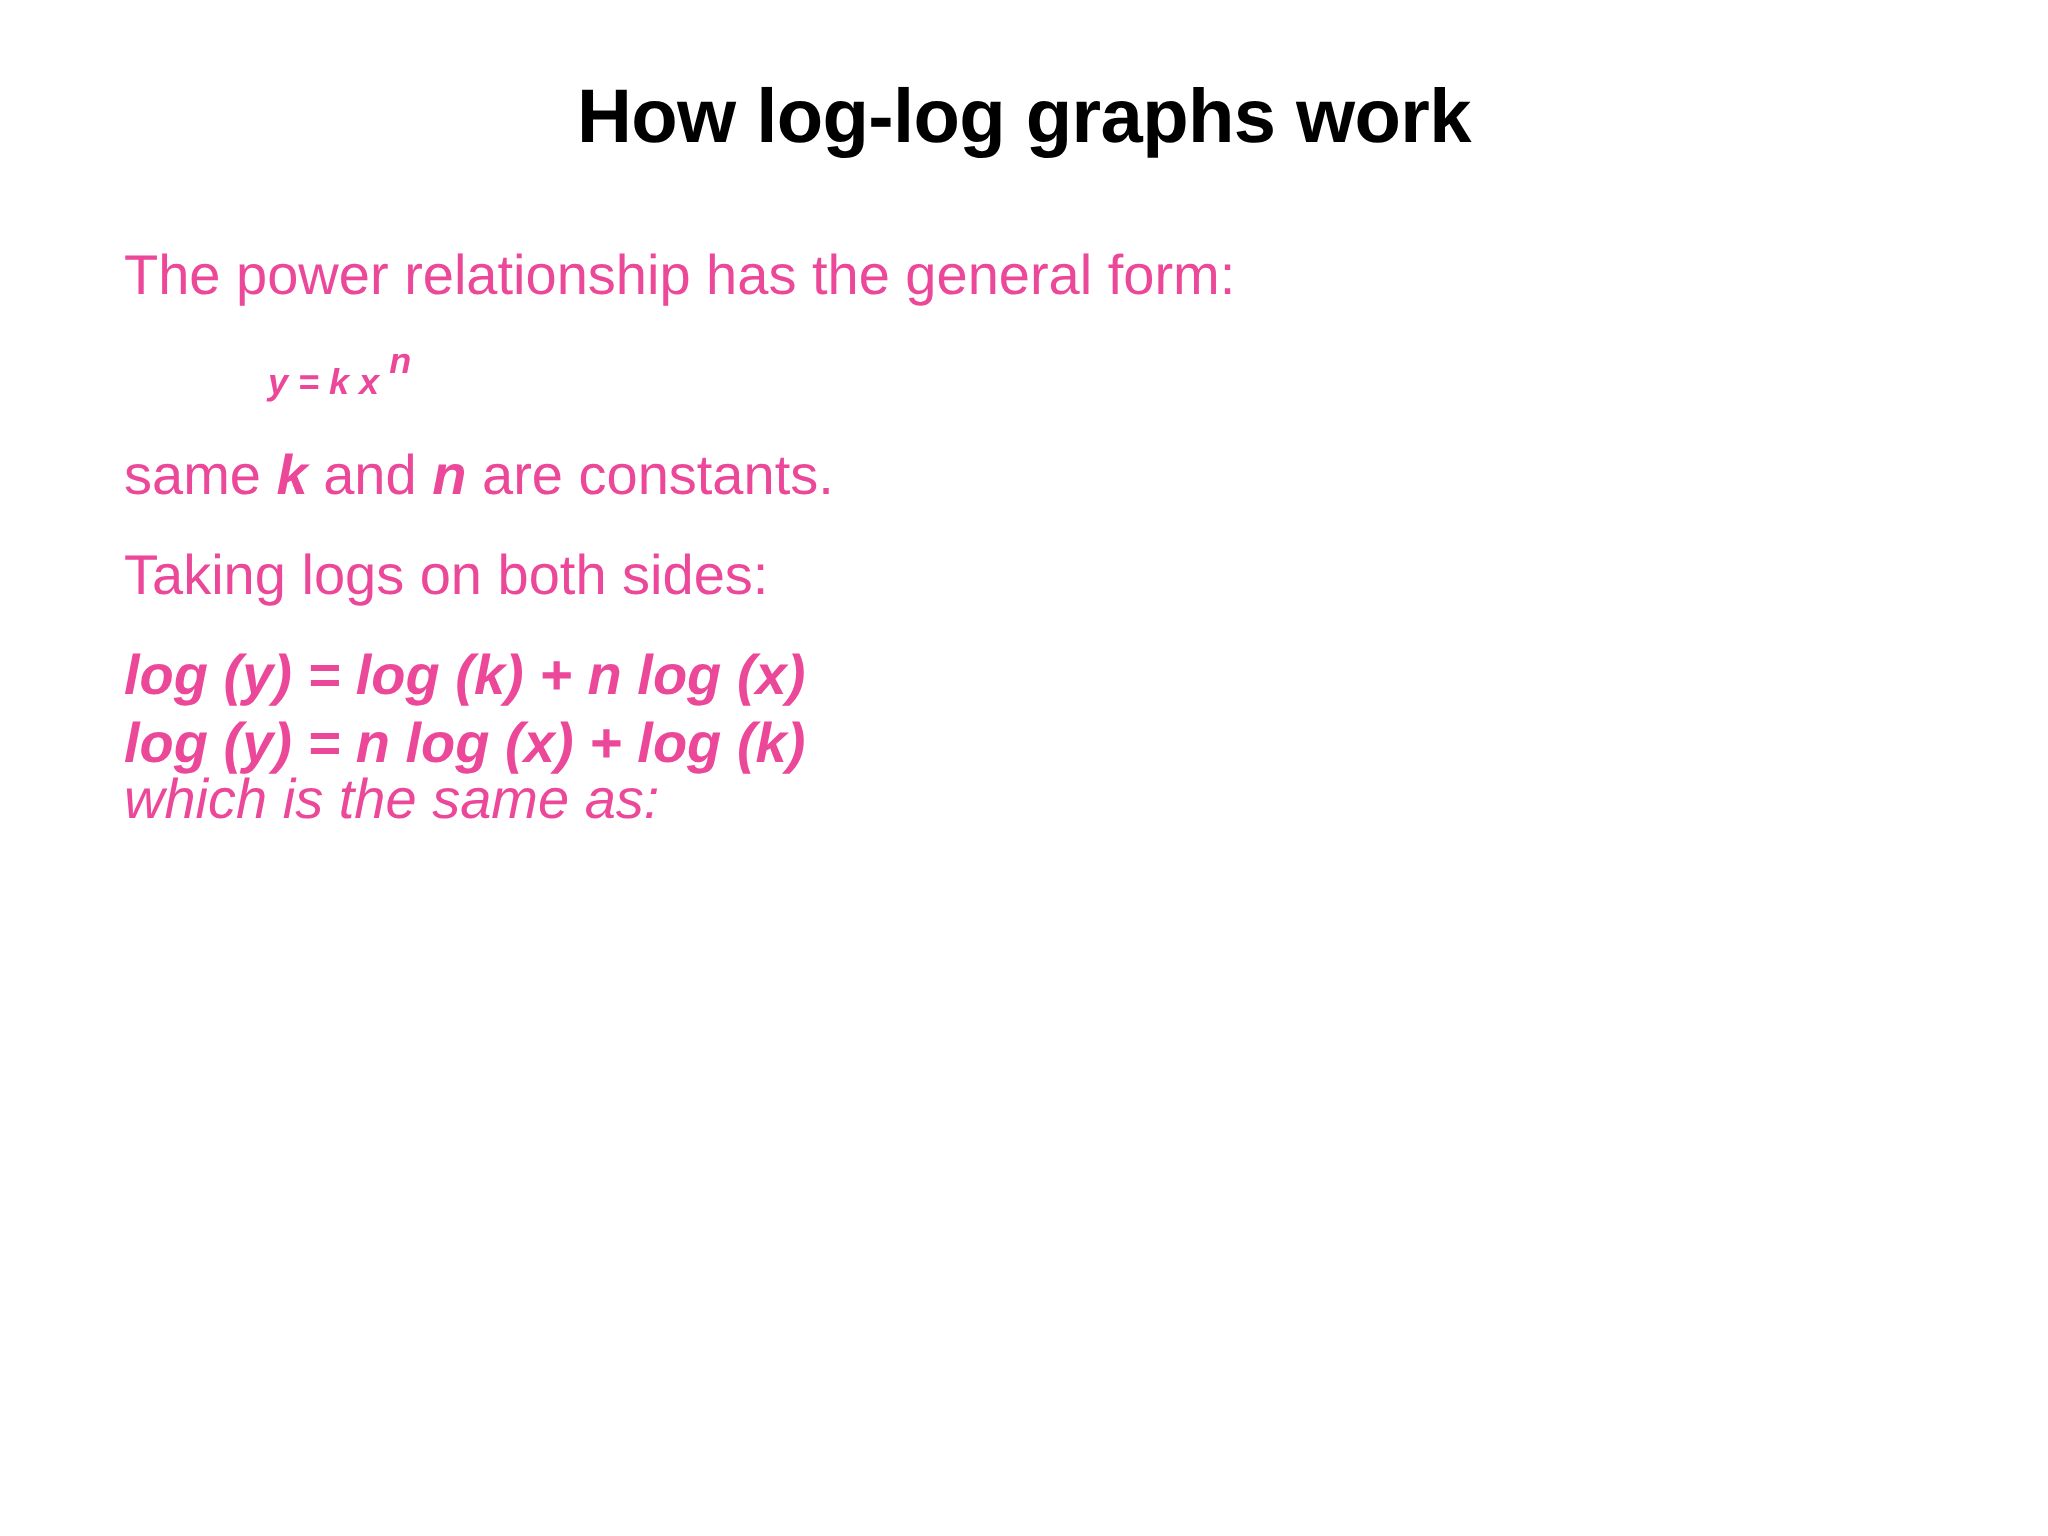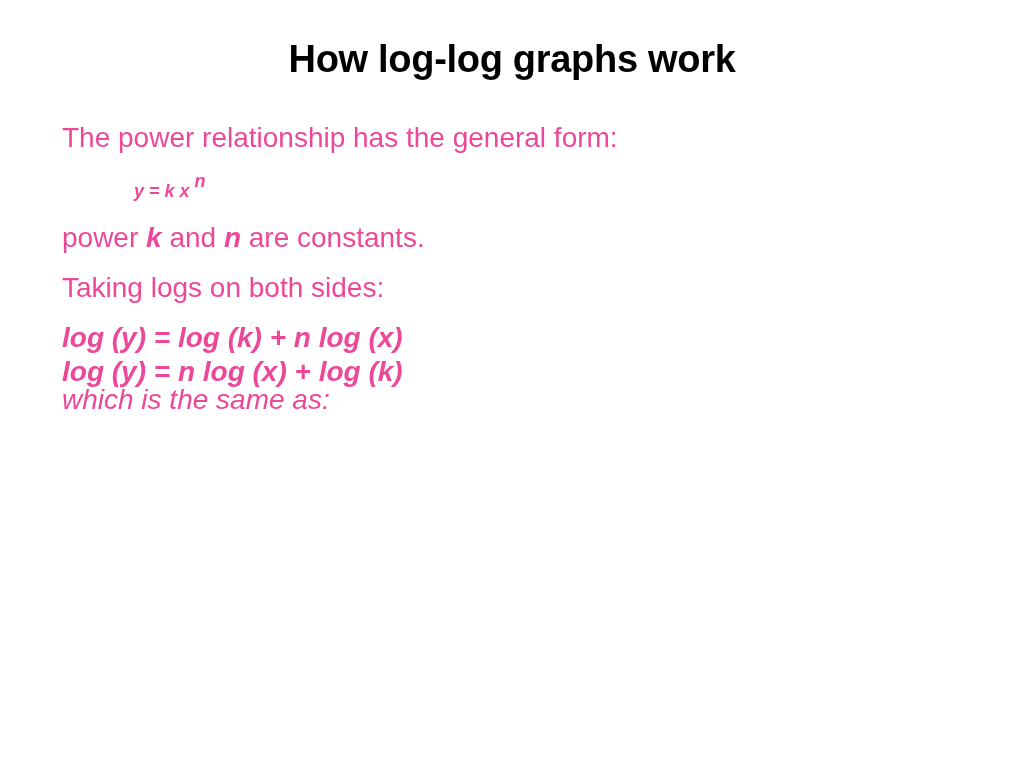--- a/index.html
+++ b/index.html
@@ -77,21 +77,21 @@
 
   <div class="body-block">
 
     <div class="line gap-std">The power relationship has the general form:</div>
 
     <div class="line indent gap-std">
       <span class="eq">y = k x </span><sup class="eq">n</sup>
     </div>
 
     <div class="line gap-std">
-      <span>power </span><span class="bold-italic">k</span><span> and </span><span class="bold-italic">n</span><span> are constants.</span>
+      <span>same </span><span class="bold-italic">k</span><span> and </span><span class="bold-italic">n</span><span> are constants.</span>
     </div>
 
     <div class="line gap-std">Taking logs on both sides:</div>
 
 
 
     <div class="line bold-italic gap-tight">log (y) = log (k) + n log (x)</div>
 
     <div class="line bold-italic">log (y) = n log (x) + log (k)</div>
 

